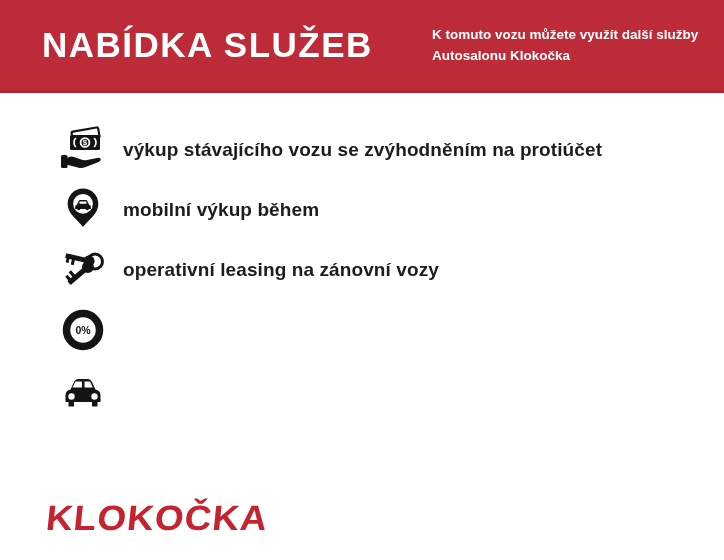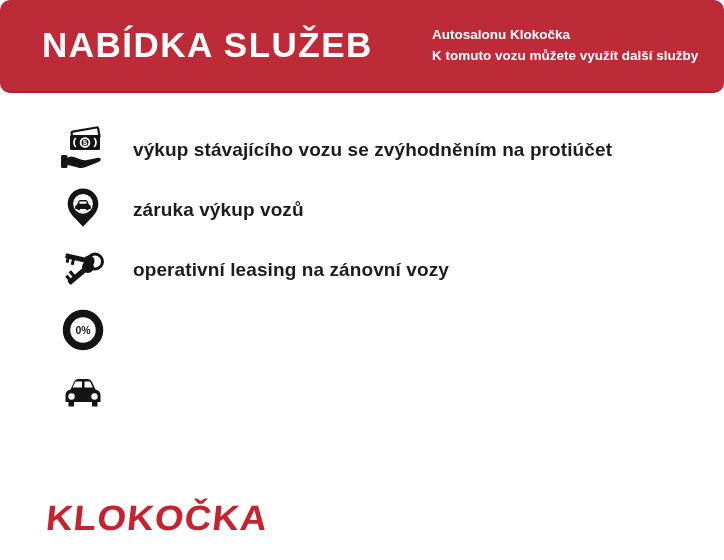--- a/index.html
+++ b/index.html
@@ -60,45 +60,44 @@
     align-items: center;
     justify-content: center;
   }
   .service-icon svg { display: block; }
   .service-label {
     color: #1c1c1e;
     font-size: 19px;
     font-weight: 700;
     letter-spacing: 0.1px;
     white-space: nowrap;
-    margin-left: 10px;
   }
   .footer-logo {
     position: absolute;
     left: 44px;
     top: 497px;
     color: #c5232f;
     font-size: 37px;
     font-weight: 700;
     letter-spacing: 1px;
     transform: skewX(-6deg) scaleY(0.95);
     transform-origin: left bottom;
     white-space: nowrap;
   }
 </style>
 </head>
 <body>
 
 <div class="page">
 
-  <div class="header" style="background: rgb(190, 43, 56); border-radius: 10px;">
+  <div class="header" style="background: rgb(190, 43, 56);">
     <div class="header-title">NABÍDKA SLUŽEB</div>
     <div class="header-subtitle">
+      <div>K tomuto vozu můžete využít další služby</div>
       <div>Autosalonu Klokočka</div>
-      <div>K tomuto vozu můžete využít další služby</div>
     </div>
   </div>
 
   <div class="service-list" id="service-list">
     <div class="service-row">
       <span class="service-icon">
     <svg width="48" height="48" viewBox="0 0 48 48">
       <rect x="13" y="3.5" width="27" height="10.5" rx="1.5" transform="rotate(-10 26.5 8.5)" fill="none" stroke="#141414" stroke-width="2.2"></rect>
       <rect x="11" y="9" width="30" height="15" rx="1.5" fill="#141414"></rect>
       <circle cx="26" cy="16.5" r="4.4" fill="none" stroke="#fff" stroke-width="1.8"></circle>
@@ -114,21 +113,21 @@
 
     <div class="service-row">
       <span class="service-icon">
     <svg width="46" height="50" viewBox="0 0 48 48">
       <path d="M24 1.5 C15 1.5 8 8.5 8 17.5 c0 6.5 3.6 11.2 8.2 15.7 L24 41.5 l7.8 -8.3 c4.6 -4.5 8.2 -9.2 8.2 -15.7 C40 8.5 33 1.5 24 1.5 z" fill="#141414"></path>
       <circle cx="24" cy="17.5" r="10.3" fill="#fff"></circle>
       <path d="M17.7 18.6 l1.7 -3.9 q.5 -1.2 1.8 -1.2 h5.6 q1.3 0 1.8 1.2 l1.7 3.9 q1.9 .4 1.9 2 v2.4 h-2.1 a1.7 1.7 0 0 1 -3.3 0 h-5.6 a1.7 1.7 0 0 1 -3.3 0 h-2.1 v-2.4 q0 -1.6 1.9 -2 z" fill="#141414"></path>
       <rect x="20.2" y="15" width="7.6" height="2.4" rx="0.8" fill="#fff"></rect>
     </svg>
         </span>
-      <span class="service-label">záruka výkup vozů</span>
+      <span class="service-label">mobilní výkup během</span>
     </div>
 
     <div class="service-row">
       <span class="service-icon">
     <svg width="50" height="48" viewBox="0 0 48 48">
       <g transform="translate(29 21) rotate(140)">
         <circle cx="0" cy="0" r="6" fill="#141414"></circle>
         <rect x="3" y="-2.6" width="22" height="5.2" rx="1" fill="#141414"></rect>
         <rect x="15" y="2" width="3.2" height="6.5" fill="#141414"></rect>
         <rect x="20.5" y="2" width="3.2" height="5.2" fill="#141414"></rect>

